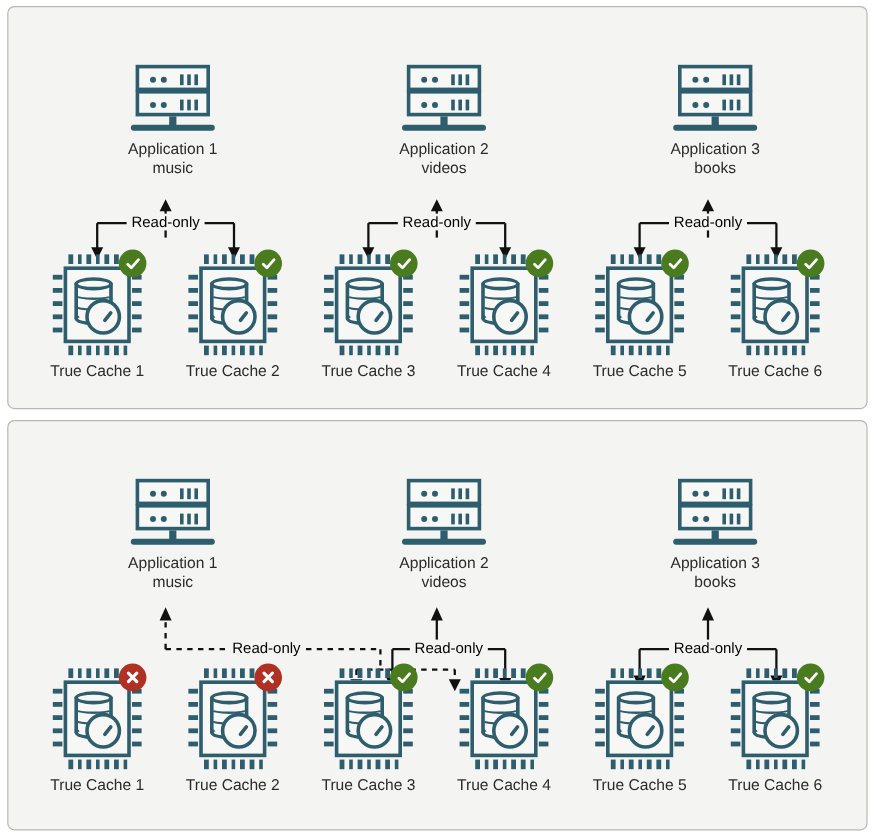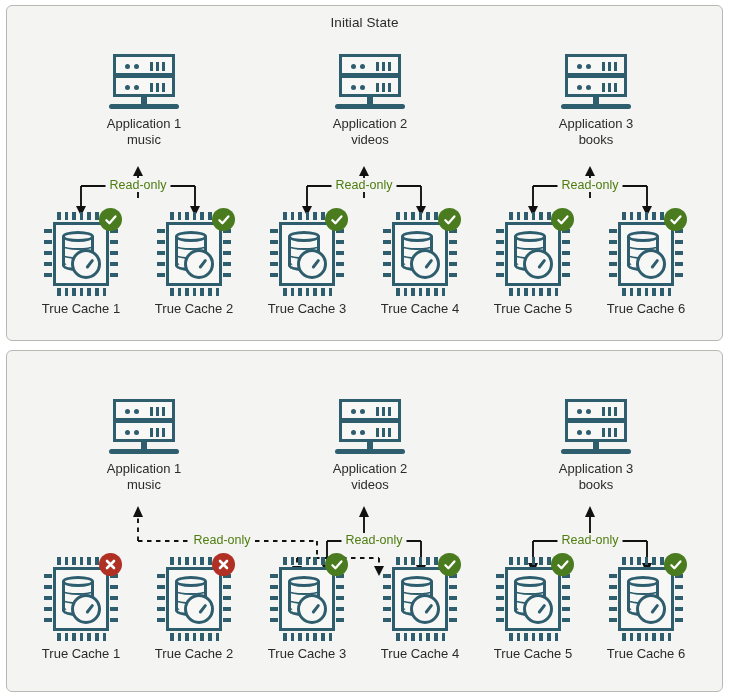--- a/index.html
+++ b/index.html
@@ -106,32 +106,31 @@
   .badge.ok  { background: #4a7c1f; }
   .badge.bad { background: #b03024; }
   .badge svg { display: block; }
 
   .cache-label { margin-top: 4px; text-align: center; font-size: 13px; color: #2b2b2b; }
 
   
   .conn { position: absolute; }
   .conn svg { display: block; overflow: visible; }
   .ro-label {
-    position: absolute; font-size: 12.5px; color: #4d7c0f;
+    position: absolute; font-size: 12.5px; color: #000000;
     background: #f4f4f2; padding: 0 4px; white-space: nowrap;
     transform: translateX(-50%);
   }
 </style>
 </head>
 <body>
 
 <div id="stage">
 
   <div class="panel" id="panel-top">
-    <div class="panel-title">Initial State</div>
 
     <div class="app-node" style="left:72px; top:48px;">
       <div class="app-icon">
         <div class="unit u1">
             <span class="dot d1"></span>
             <span class="dot d2"></span>
             <span class="bar b1"></span>
             <span class="bar b2"></span>
             <span class="bar b3"></span>
           </div>

